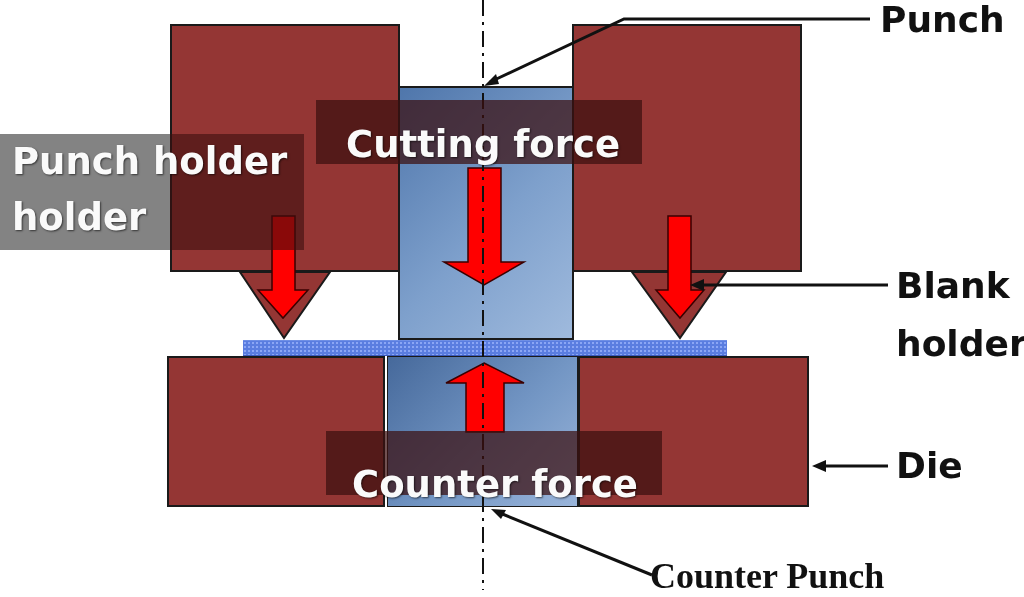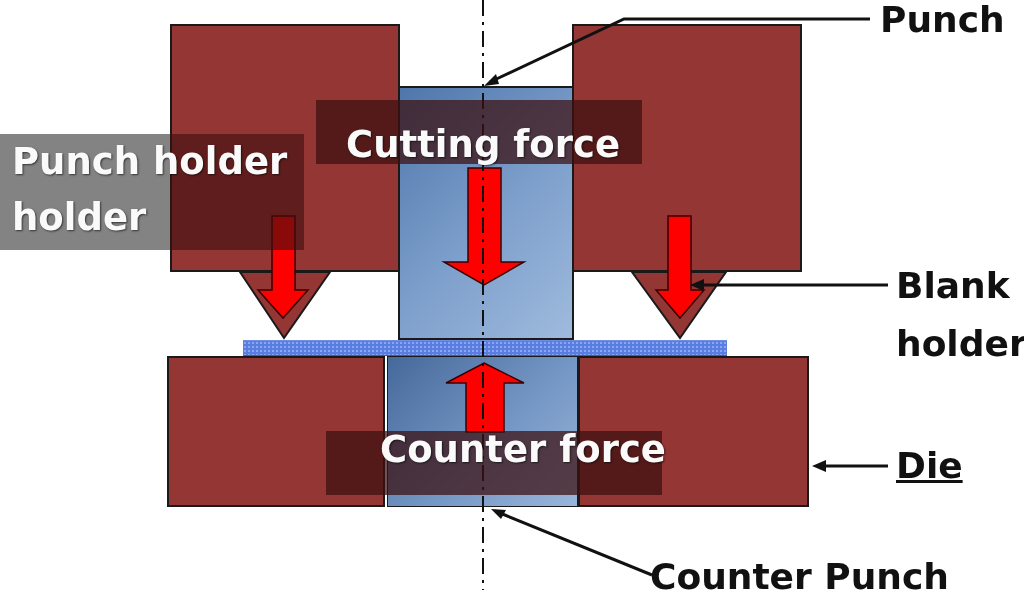--- a/index.html
+++ b/index.html
@@ -61,21 +61,21 @@
   <line x1="652" y1="575" x2="500" y2="513" stroke="#111" stroke-width="3"></line>
   <polygon points="491,509 506,510 501,519" fill="#111"></polygon>
 </svg>
 
 <div class="overlay-box" style="left:316px;top:100px;width:326px;height:64px;"></div>
 <div class="overlay-box" style="left:326px;top:431px;width:336px;height:64px;"></div>
 <div class="overlay-grey" style="left:0px;top:134px;width:170px;height:116px;"></div>
 <div class="overlay-box" style="left:170px;top:134px;width:134px;height:116px;background:rgba(60,15,15,0.6);"></div>
 
 <div class="force-text" style="left:346px;top:110px;margin-top:13px;">Cutting force</div>
-<div class="force-text" style="left:352px;top:428px;margin-left:28px;">Counter force</div>
+<div class="force-text" style="left:352px;top:463px;">Counter force</div>
 <div class="force-text" style="left:12px;top:140px;">Punch holder</div>
 <div class="force-text" style="left:12px;top:196px;">holder</div>
 
 <div class="label" style="left:880px;top:-2px;">Punch</div>
 <div class="label" style="left:896px;top:264px;text-align:right;">Blank</div>
 <div class="label" style="left:896px;top:322px;">holder</div>
-<div class="label" style="left:896px;top:444px;text-decoration:underline;">Die</div>
-<div class="label" style="left:650px;top:555px;">Counter Punch</div>
+<div class="label" style="left:896px;top:444px;">Die</div>
+<div class="label" style="left:650px;top:555px;font-family:Liberation Serif, serif;">Counter Punch</div>
 
 </body></html>

